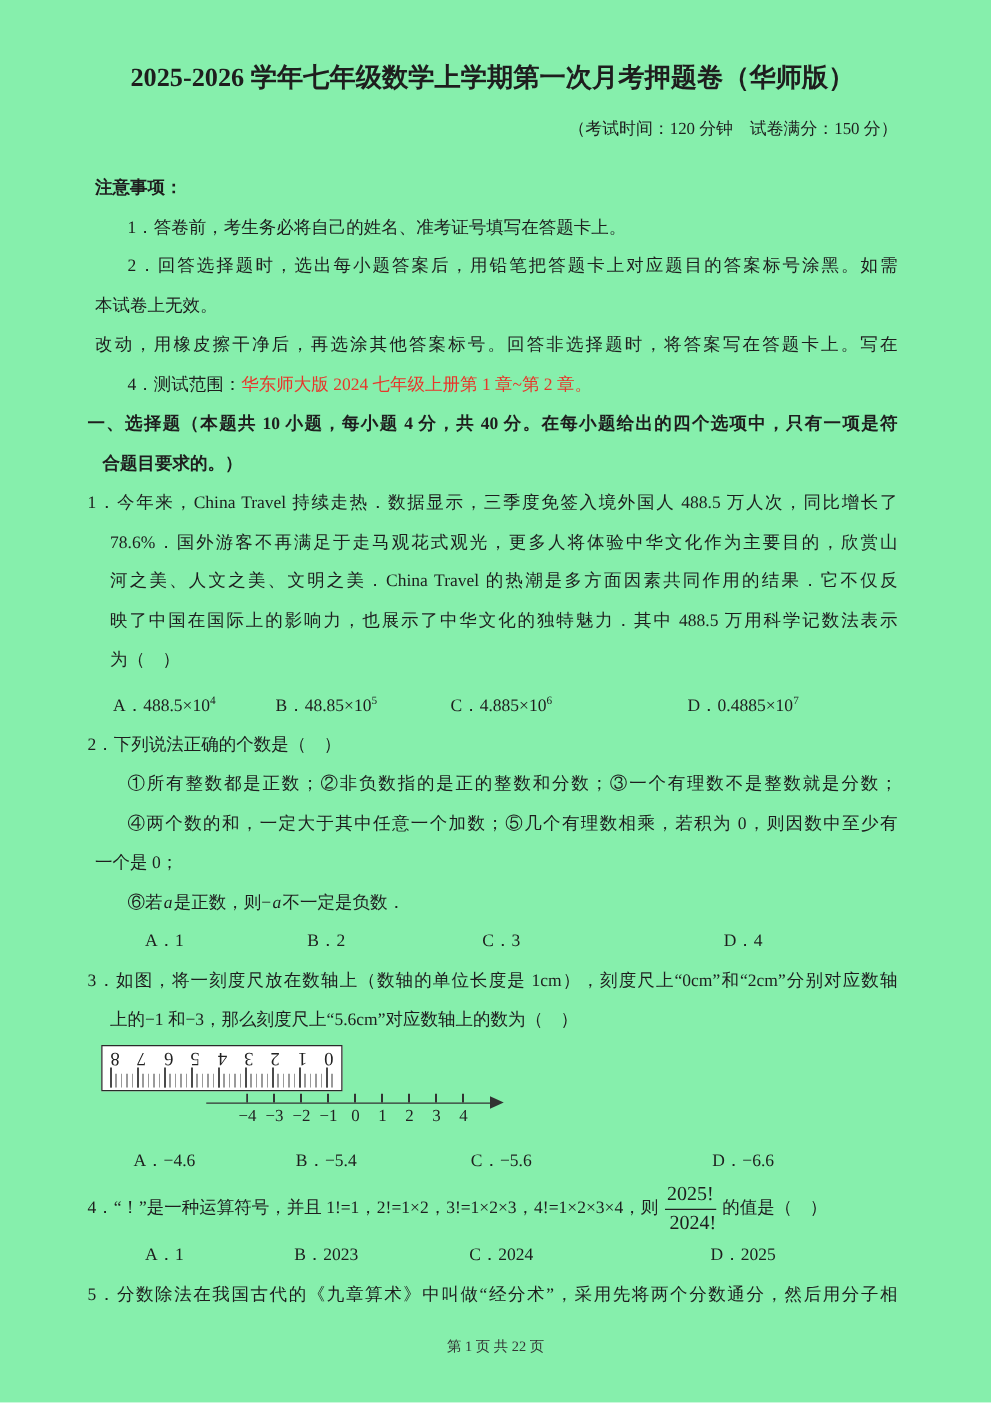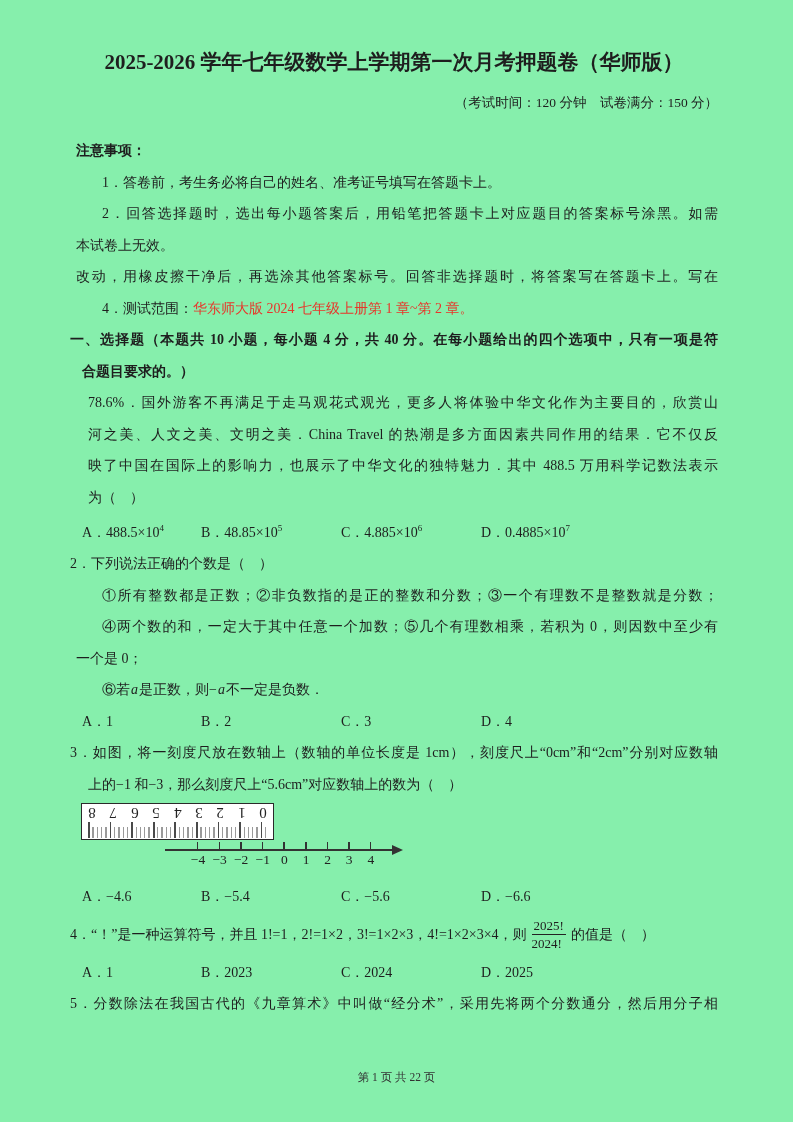--- a/index.html
+++ b/index.html
@@ -14,25 +14,25 @@
   .subtitle{margin-top:13px;text-align:right;font-size:13.5px;line-height:21px;}
   .line{line-height:31.5px;}
   .full{text-align:justify;text-align-last:justify;}
   .b{font-weight:bold;}
   .m6{margin-left:6px;}
   .m12{margin-left:12px;}
   .m18{margin-left:18px;}
   .m32{margin-left:32px;}
   .red{color:#e8352a;}
   .var{font-style:italic;padding:0 1px;}
-  .opts{display:grid;grid-template-columns:119px 140px 140px auto;line-height:31.5px;margin-left:12px;}
+  .opts{display:grid;grid-template-columns:119px 140px 140px auto;line-height:31.5px;margin-left:2px;text-align:center;}
   .opts sup{font-size:9px;}
   
   .fracline{display:flex;align-items:center;min-height:44px;line-height:20px;}
-  .frac{display:inline-block;text-align:left;font-size:13px;line-height:1.2;margin:0 5px;vertical-align:middle;}
+  .frac{display:inline-block;text-align:right;font-size:16px;line-height:1.2;margin:0 5px;vertical-align:middle;}
   .frac .num{display:block;border-bottom:1.2px solid #222;padding:0 2px 1px;}
   .frac .den{display:block;padding-top:1px;}
   
   .figure{position:relative;height:80px;margin:1px 0 0;}
   .ruler{position:absolute;left:11px;top:2px;width:193px;height:37px;border:1.6px solid #2a2a2a;background:#fff;box-sizing:border-box;}
   .ruler-digits{position:absolute;left:0;right:0;top:0;display:flex;justify-content:space-between;padding:0 4px;}
   .ruler-digits span{display:inline-block;transform:rotate(180deg);font-size:15px;color:#222;width:12px;text-align:center;}
   .ruler-minor{position:absolute;left:6px;right:6px;bottom:1.5px;height:11px;
     background:repeating-linear-gradient(90deg,#9a9a9a 0 1.3px,transparent 1.3px 4.32px);}
   .ruler-major{position:absolute;left:6px;right:6px;bottom:1.5px;height:16px;
@@ -56,20 +56,21 @@
   <div class="line b m6" style="margin-top:22px;">注意事项：</div>
   <div class="line m32">1．答卷前，考生务必将自己的姓名、准考证号填写在答题卡上。</div>
   <div class="line m32 full">2．回答选择题时，选出每小题答案后，用铅笔把答题卡上对应题目的答案标号涂黑。如需</div>
   <div class="line m6">本试卷上无效。</div>
   <div class="line m6 full">改动，用橡皮擦干净后，再选涂其他答案标号。回答非选择题时，将答案写在答题卡上。写在</div>
   <div class="line m32"><span>4．测试范围：</span><span class="red">华东师大版 2024 七年级上册第 1 章~第 2 章。</span></div>
 
   <div class="line b full">一、选择题（本题共 10 小题，每小题 4 分，共 40 分。在每小题给出的四个选项中，只有一项是符</div>
   <div class="line b m12">合题目要求的。）</div>
 
+  <div class="line full">1．今年来，China Travel 持续走热．数据显示，三季度免签入境外国人 488.5 万人次，同比增长了</div>
   <div class="line m18 full">78.6%．国外游客不再满足于走马观花式观光，更多人将体验中华文化作为主要目的，欣赏山</div>
   <div class="line m18 full">河之美、人文之美、文明之美．China Travel 的热潮是多方面因素共同作用的结果．它不仅反</div>
   <div class="line m18 full">映了中国在国际上的影响力，也展示了中华文化的独特魅力．其中 488.5 万用科学记数法表示</div>
   <div class="line m18">为（　）</div>
   <div class="opts">
     <span><span>A．488.5×10</span><sup>4</sup></span>
     <span><span>B．48.85×10</span><sup>5</sup></span>
     <span><span>C．4.885×10</span><sup>6</sup></span>
     <span><span>D．0.4885×10</span><sup>7</sup></span>
   </div>

